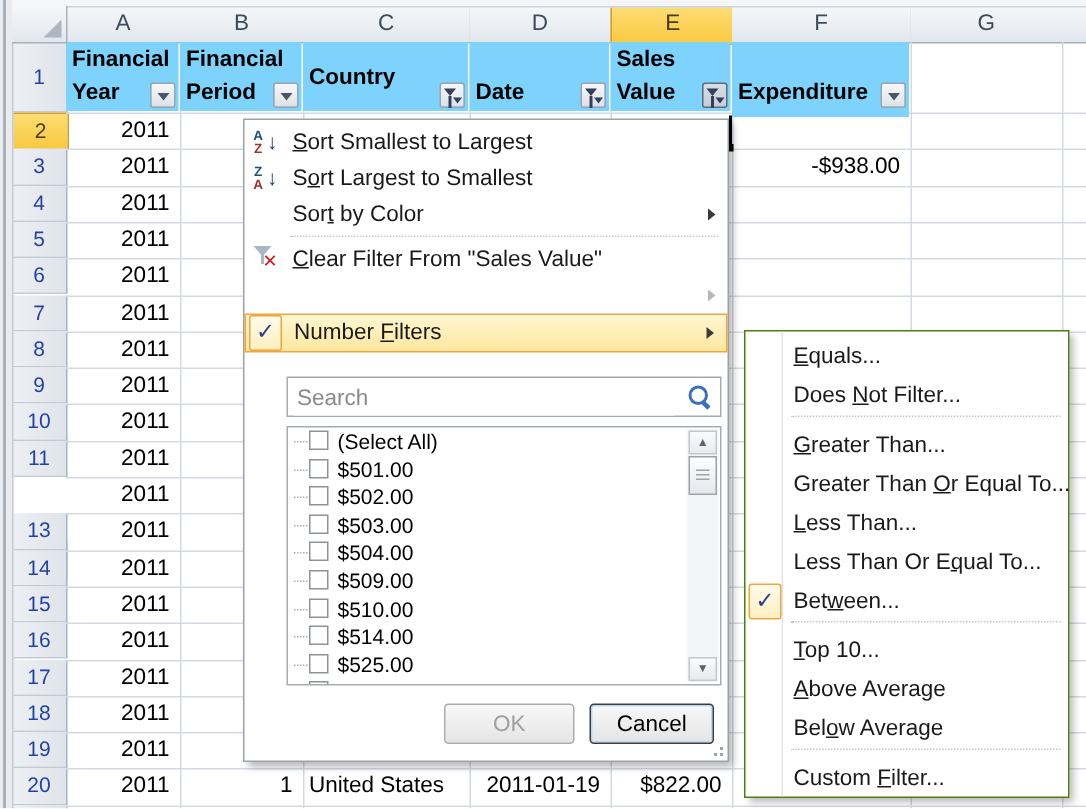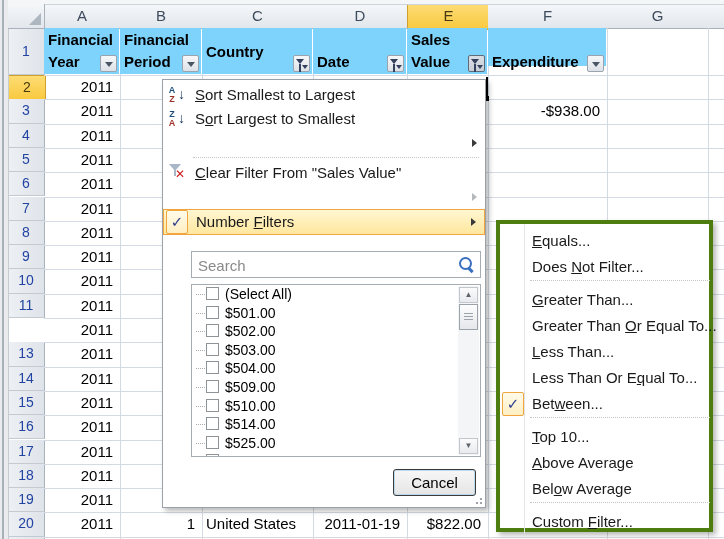--- a/index.html
+++ b/index.html
@@ -81,21 +81,21 @@
   #sb-thumb .grip{position:absolute;left:4px;top:8px;width:9px;height:1px;background:#9BA2AA;box-shadow:0 3px 0 #9BA2AA,0 6px 0 #9BA2AA;}
   
   .btn{position:absolute;top:389px;height:27px;background:linear-gradient(#F7F7F7,#E5E5E5);
     border:1px solid #ABABAB;border-radius:3px;box-sizing:border-box;font-size:15px;text-align:center;line-height:25px;}
   #ok-btn{left:133px;width:87px;color:#A0A0A0;}
   #cancel-btn{left:230px;width:83px;color:#000;border:1px solid #3C3C3C;box-shadow:inset 0 0 0 1px #BBD9EE;}
   #grip{position:absolute;right:3px;bottom:3px;width:10px;height:10px;}
   #grip i{position:absolute;width:2px;height:2px;background:#9EA4AB;}
   
   #number-filters-submenu{left:496px;top:220px;width:217px;height:312px;background:#fff;
-    border:4px solid #4d7c0f;box-shadow:3px 3px 5px rgba(0,0,0,.28);box-sizing:border-box;z-index:30;text-decoration:underline;}
+    border:1px solid #4d7c0f;box-shadow:3px 3px 5px rgba(0,0,0,.28);box-sizing:border-box;z-index:30;text-decoration:underline;}
   #number-filters-submenu .gutter{position:absolute;left:24px;top:0;width:1px;height:310px;background:#E3E4E6;}
   .smitem{position:absolute;left:0;width:215px;height:26px;font-size:15px;color:#1A1A1A;}
   .smitem .lbl{position:absolute;left:32px;top:0;line-height:26px;white-space:nowrap;}
   .smsep{position:absolute;left:30px;width:180px;border-top:1px dotted #C6C6C6;}
 </style>
 </head>
 <body>
 
 <div id="screen">
   <div id="sheet-layer" class="abs" style="left:0;top:0;width:724px;height:539px;">
@@ -184,21 +184,21 @@
         </div>
       </div>
       <div class="hdrcell" style="position: absolute; left: 407px; top: 28px; width: 80px; height: 46px;">
         <div class="hdrtext" style="position: absolute; top: 3px;">Sales</div>
         <div class="hdrtext" style="position: absolute; top: 25px;">Value</div>
         <div class="fbtn pressed" style="position: absolute; right: 2px; top: 27px;">
           <div class="funnel" style="position: absolute;"></div>
           <div class="mini" style="position: absolute;"></div>
         </div>
       </div>
-      <div class="hdrcell" style="position: absolute; left: 488px; top: 28px; width: 118px; height: 38px;">
+      <div class="hdrcell" style="position: absolute; left: 488px; top: 28px; width: 118px; height: 50px;">
         <div class="hdrtext" style="position: absolute; top: 25px;">Expenditure</div>
         <div class="fbtn" style="position: absolute; right: 2px; top: 27px;">
           <div class="arr" style="position: absolute; left: 4px; top: 6px;"></div>
         </div>
       </div>
       <div class="celltext" style="position: absolute; left: 48px; top: 75px; width: 65px; height: 24.3px; text-align: right;">2011</div>
       <div class="celltext" style="position: absolute; left: 48px; top: 99.3px; width: 65px; height: 24.3px; text-align: right;">2011</div>
       <div class="celltext" style="position: absolute; left: 48px; top: 123.6px; width: 65px; height: 24.3px; text-align: right;">2011</div>
       <div class="celltext" style="position: absolute; left: 48px; top: 147.9px; width: 65px; height: 24.3px; text-align: right;">2011</div>
       <div class="celltext" style="position: absolute; left: 48px; top: 172.2px; width: 65px; height: 24.3px; text-align: right;">2011</div>
@@ -242,20 +242,21 @@
         </div>
         <div class="mitem" style="position: absolute; top: 27px;">
           <div class="micon sorticon" style="position: absolute;">
             <div class="" style="position: absolute; left: 0px; top: 0px; width: 10px; font-size: 9px; font-weight: bold; color: rgb(31, 78, 121); text-align: center;">Z</div>
             <div class="" style="position: absolute; left: 0px; top: 9px; width: 10px; font-size: 9px; font-weight: bold; color: rgb(156, 51, 40); text-align: center;">A</div>
             <div class="" style="position: absolute; left: 11px; top: 1px; color: rgb(23, 55, 94); font-size: 14px;">↓</div>
           </div>
           <div class="lbl" style="position: absolute;"><span>S</span><span class="key">o</span><span>rt Largest to Smallest</span></div>
         </div>
         <div class="mitem" style="position: absolute; top: 51px;">
+          <div class="lbl" style="position: absolute;"><span>Sor</span><span class="key">t</span><span> by Color</span></div>
           <div class="rarr" style="position: absolute;"></div>
         </div>
         <div class="msep" style="position: absolute; top: 77px;"></div>
         <div class="mitem" style="position: absolute; top: 81px;">
           <div class="micon clearicon" style="position: absolute;">
             <div class="cf" style="position: absolute;"></div>
             <div class="stem" style="position: absolute;"></div>
             <div class="x" style="position: absolute;">✕</div>
           </div>
           <div class="lbl" style="position: absolute;"><span></span><span class="key">C</span><span>lear Filter From "Sales Value"</span></div>
@@ -325,20 +326,21 @@
           </div>
         </div>
       <div id="list-scrollbar">
         <span class="sb-btn" style="top:1px;">▲</span>
         <span id="sb-thumb">
             <span class="grip"></span>
           </span>
         <span class="sb-btn" style="bottom:1px;">▼</span>
       </div>
     </div>
+    <div id="ok-btn" class="btn">OK</div>
     <div id="cancel-btn" class="btn">Cancel</div>
     <div id="grip">
       <i style="right:0;bottom:0;"></i>
         <i style="right:4px;bottom:0;"></i>
         <i style="right:0;bottom:4px;"></i>
     </div>
   </div>
 
   <div id="number-filters-submenu" class="abs">
     <div class="gutter"></div>

